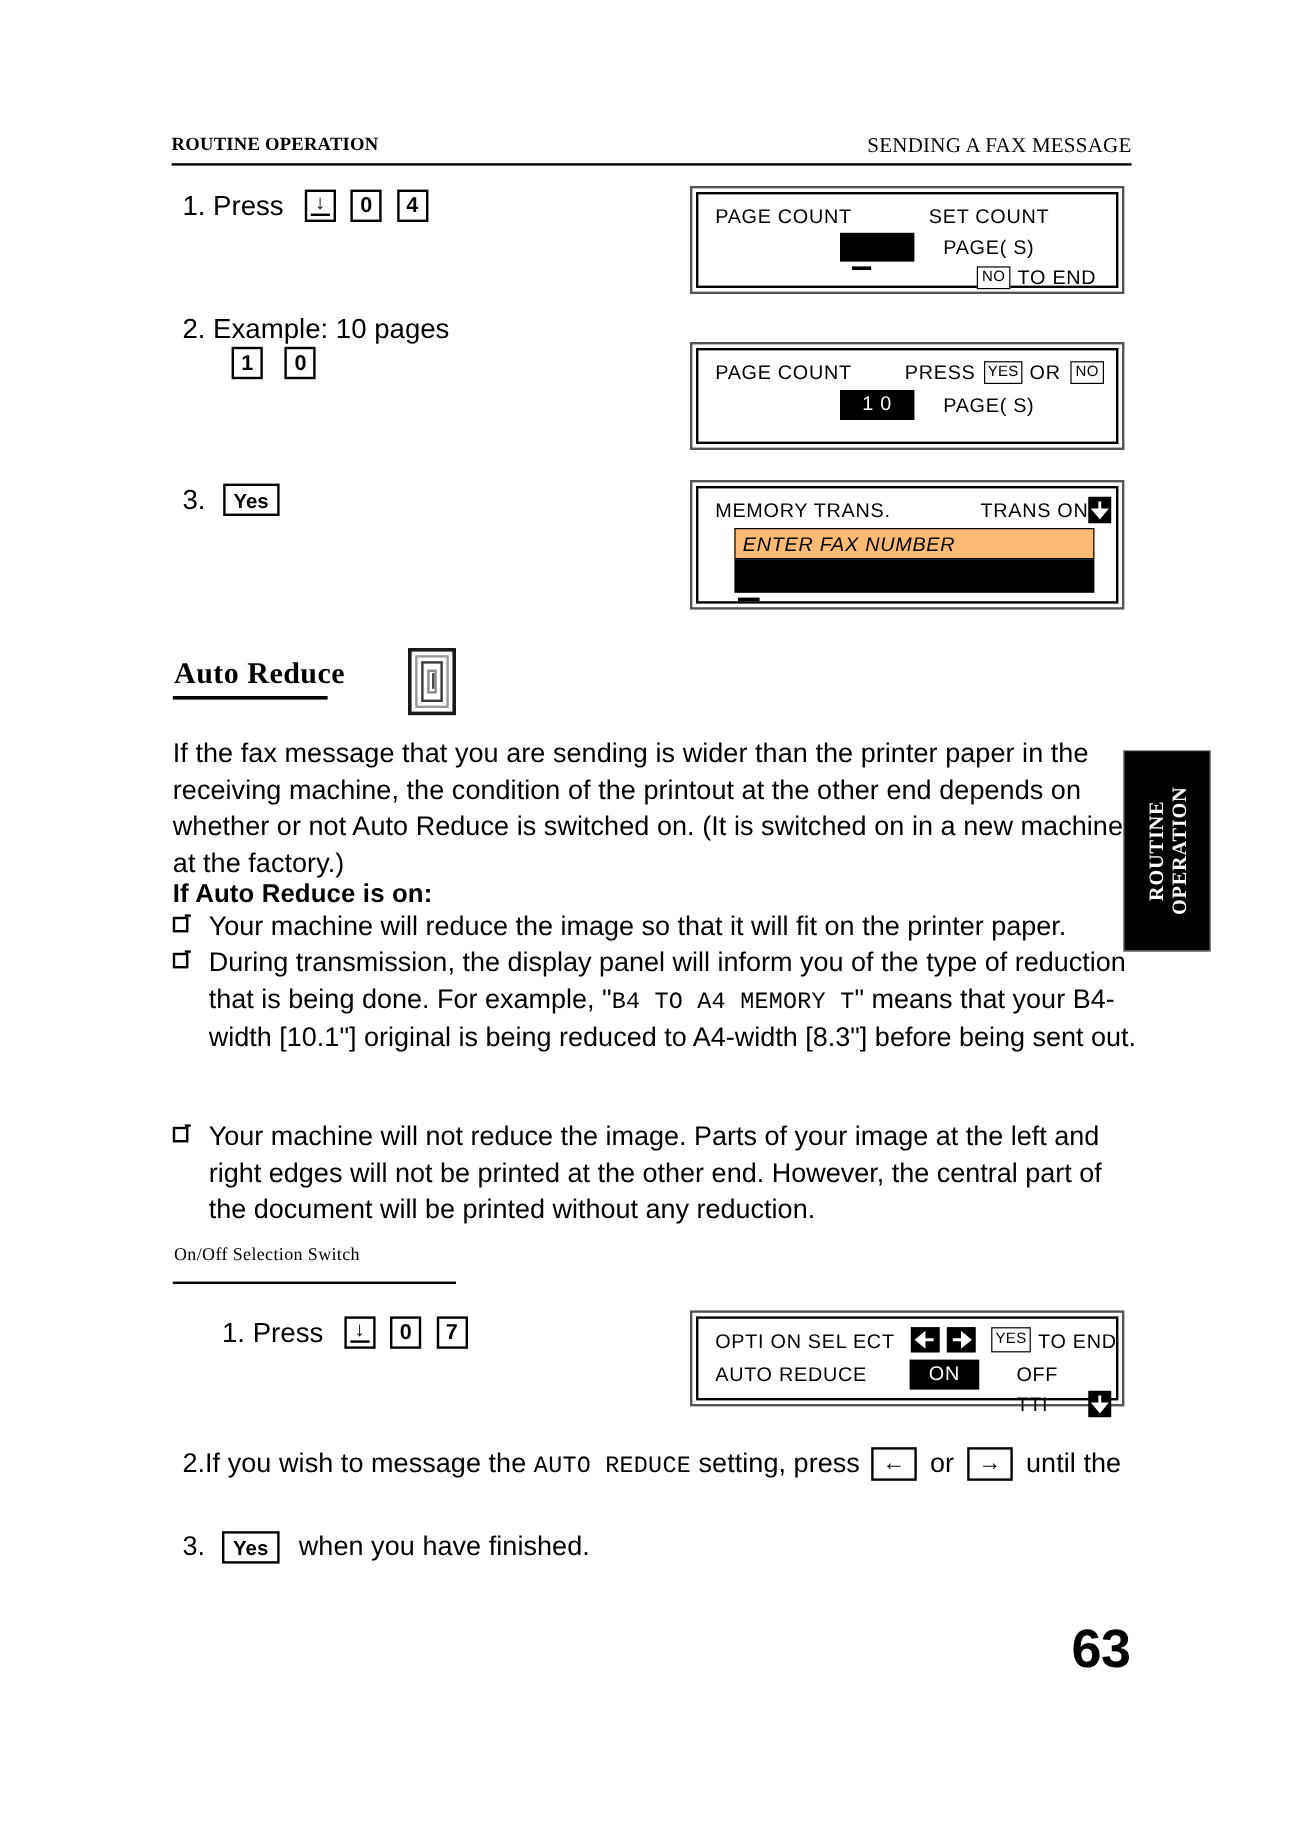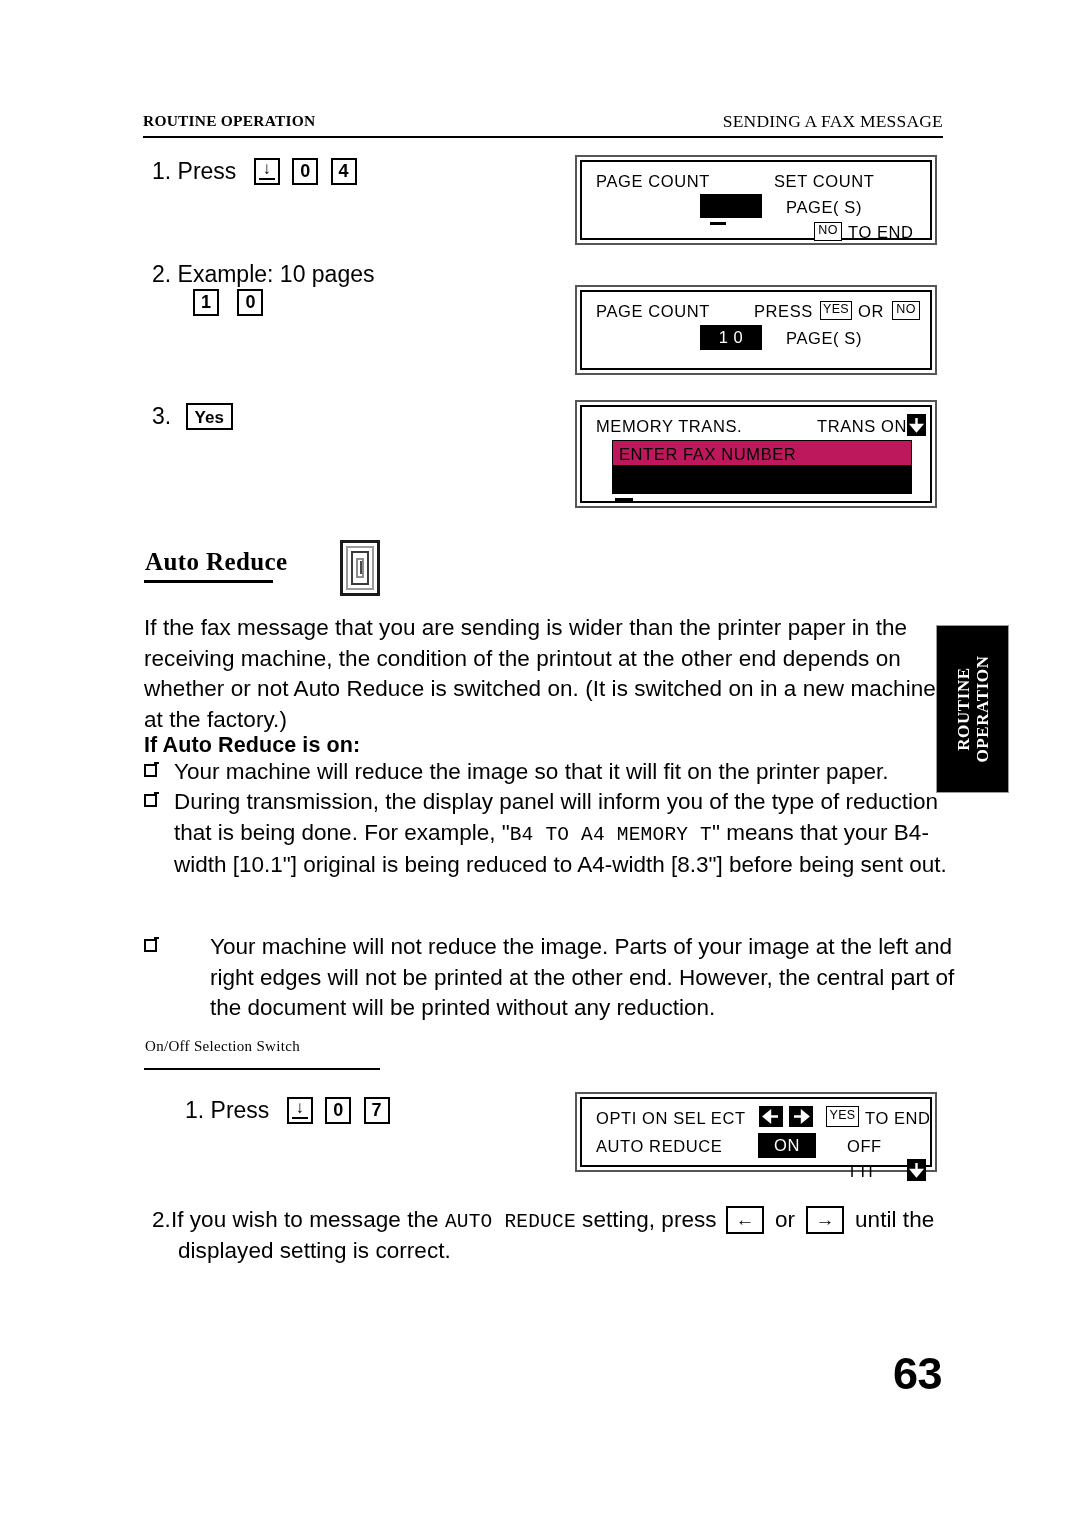--- a/index.html
+++ b/index.html
@@ -161,22 +161,23 @@
     font-size: 12.5px;
     letter-spacing: 0.3px;
     text-align: center;
     line-height: 15px;
     box-sizing: border-box;
     white-space: nowrap;
   }
   .lcd-field {
     position: absolute;
     border: 1.8px solid #000;
-    background: #be185d;
-    box-sizing: border-box;
+    background: #fdba74;
+    box-sizing: border-box;
+    font-style: italic;
   }
   .lcd-dash {
     position: absolute;
     background: #000;
     height: 3px;
   }
   .lcd-arrowbox {
     position: absolute;
     background: #000;
     color: #fff;
@@ -436,21 +437,21 @@
   </div>
 
   <div class="bullet-row" style="left:144px; top:787px; width:800px;">
     <span class="bullet-mark"></span>
     <span class="bullet-body" style="width:775px;"><span>During transmission, the display panel will inform you of the type of reduction that is being done. For example, "</span><span class="mono">B4 TO A4 MEMORY T</span><span>" means that your B4-width [10.1"] original is being reduced to A4-width [8.3"] before being sent out.</span></span>
   </div>
 
 
   <div class="bullet-row" style="left:144px; top:932px; width:800px;">
     <span class="bullet-mark"></span>
-    <span class="bullet-body" style="width:775px;margin-left:36px;">Your machine will not reduce the image. Parts of your image at the left and right edges will not be printed at the other end. However, the central part of the document will be printed without any reduction.</span>
+    <span class="bullet-body" style="width:775px;">Your machine will not reduce the image. Parts of your image at the left and right edges will not be printed at the other end. However, the central part of the document will be printed without any reduction.</span>
   </div>
 
   <div class="sec-head sub" style="left:145px; top:1038px;">On/Off Selection Switch</div>
   <div class="sec-underline" style="left:144px; top:1068px; width:236px; height:2.2px;"></div>
 
   <div class="step" style="left:185px; top:1096px;">
     <span class="num">1.</span>
     <span>Press</span>
     <span class="key key-dn inline-key" style="margin-left:11px;">
       <span class="glyph">↓</span>
@@ -488,22 +489,26 @@
           <rect x="0" y="0" width="19" height="22" fill="#000"></rect>
           <path d="M9.5 4 L9.5 13 M9.5 17 L4.5 11 L14.5 11 Z" stroke="#fff" stroke-width="2.4" fill="#fff"></path>
         </svg>
       </div>
     </div>
   </div>
 
   <div class="body-text" style="left:152px; top:1205px; width:800px; white-space:nowrap;">
     <span>2.</span><span>If you wish to message the </span><span class="mono">AUTO REDUCE</span><span> setting, press </span><span class="key key-arrow inline-key">←</span><span style="margin:0 8px;">or</span><span class="key key-arrow inline-key">→</span><span style="margin-left:8px;">until the</span>
   </div>
-  <div class="body-text" style="left:178px; top:1236px; width:800px; white-space:nowrap;">displayed setting is correct.</div>
-
+
+  <div class="body-text" style="left:152px; top:1274px; white-space:nowrap;">
+    <span>3.</span>
+    <span class="key key-yes inline-key" style="margin-left:8px; margin-right:10px;">Yes</span>
+    <span>when you have finished.</span>
+  </div>
 
   <div class="side-tab" style="left:936px; top:625px; width:73px; height:168px;">
     <div class="side-tab-text">
       <span>ROUTINE</span><br>
       <span>OPERATION</span>
     </div>
   </div>
 
   <div class="page-num">63</div>
 

